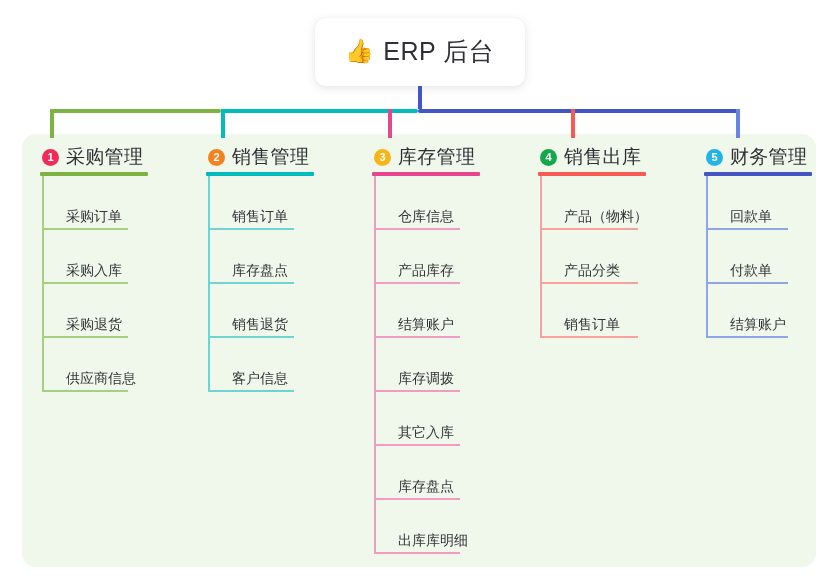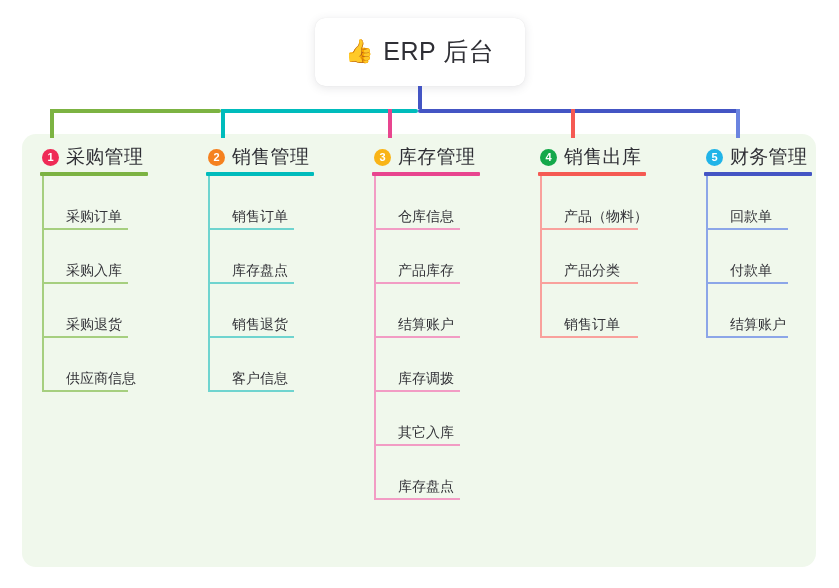--- a/index.html
+++ b/index.html
@@ -264,20 +264,24 @@
             <div class="item-rule" style="background: rgb(242, 156, 196); width: 84px;"></div>
           </div>
           <div class="item">
             <span class="item-label">其它入库</span>
             <div class="item-rule" style="background: rgb(242, 156, 196); width: 84px;"></div>
           </div>
           <div class="item">
             <span class="item-label">库存盘点</span>
             <div class="item-rule" style="background: rgb(242, 156, 196); width: 84px;"></div>
           </div>
+          <div class="item">
+            <span class="item-label">出库库明细</span>
+            <div class="item-rule" style="background: rgb(242, 156, 196); width: 84px;"></div>
+          </div>
         </div>
       </div>
       <div class="column" style="left: 538px;">
         <div class="col-head">
           <span class="badge" style="background: rgb(20, 168, 74);">4</span>
           <span class="col-title">销售出库</span>
         </div>
         <div class="col-rule" style="background: rgb(245, 90, 83); width: 108px;"></div>
         <div class="items">
           <div class="spine" style="background: rgb(249, 161, 156);"></div>

